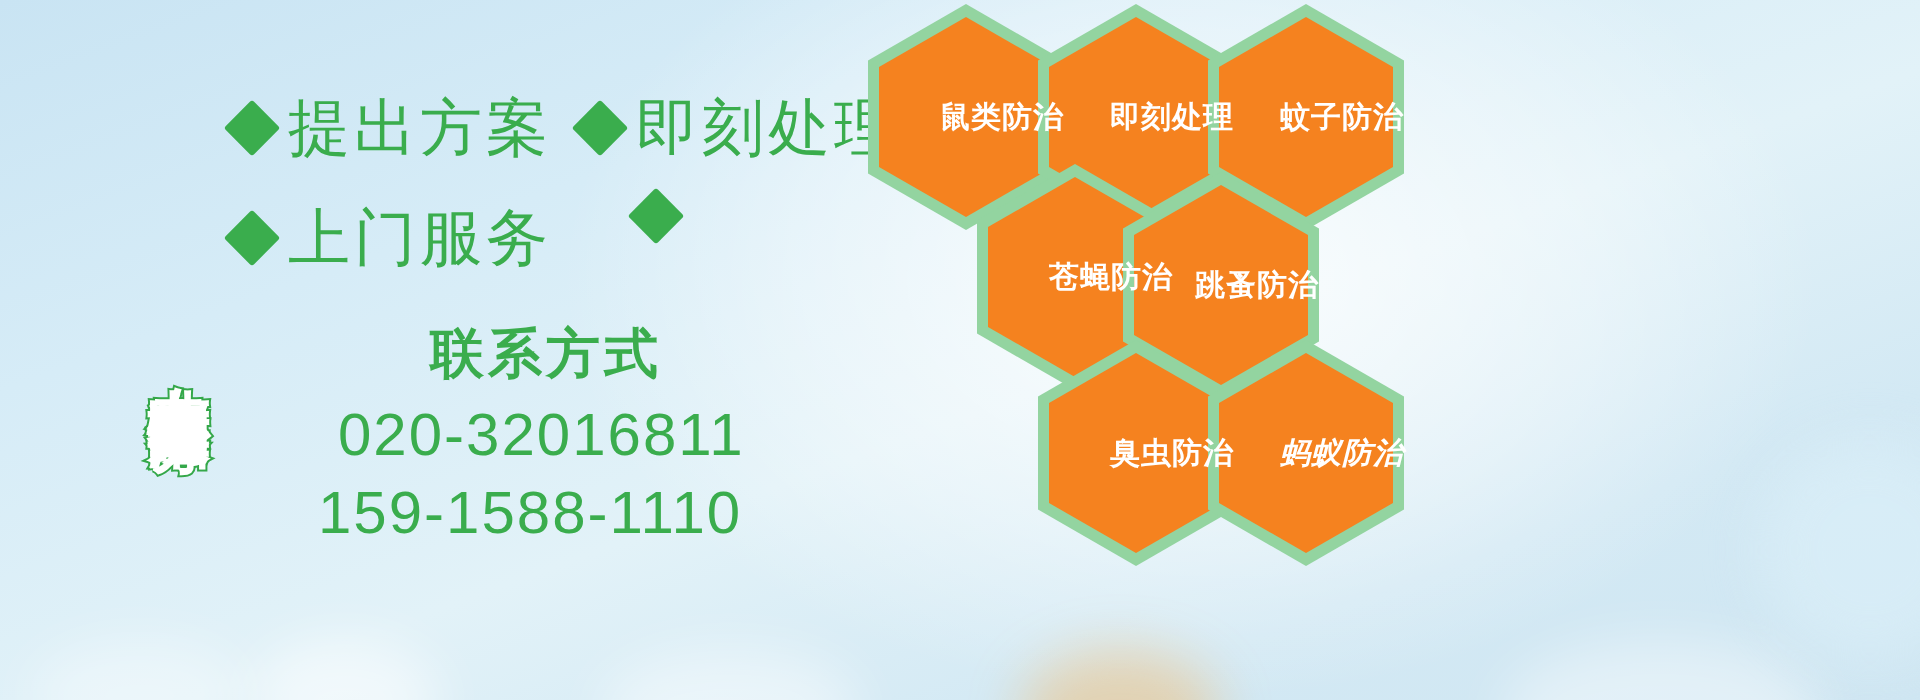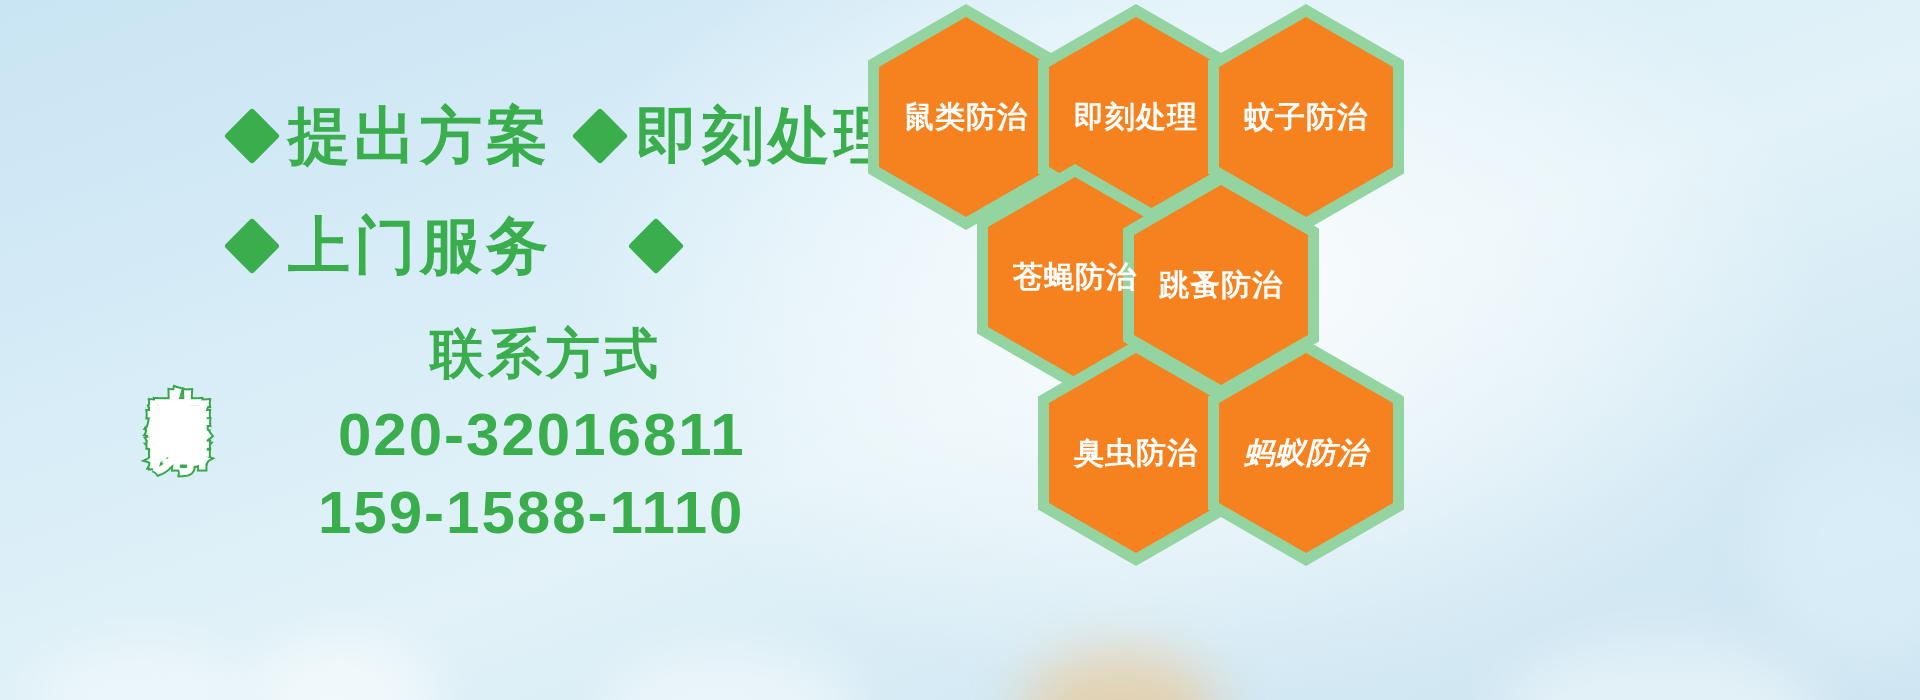--- a/index.html
+++ b/index.html
@@ -32,51 +32,51 @@
     font-weight:bold;
     color:#ffffff;
     -webkit-text-stroke:4px #35a84a;
     paint-order:stroke fill;
     text-shadow:0 0 1px #35a84a;
     white-space:nowrap;
   }
 
   
   .slogan-row{
-    position:absolute;display:flex;align-items:center;
-    color:#3aad4d;font-weight:bold;white-space:nowrap;margin-top:8px;
+    position:absolute;display:flex;align-items:flex-start;
+    color:#3aad4d;font-weight:normal;white-space:nowrap;
   }
   #slogan-row-1{left:232px;top:86px;font-size:62px;}
   #slogan-row-2{left:232px;top:196px;font-size:62px;gap:28px;}
   .slogan-item{display:flex;align-items:center;}
   .diamond{
     display:inline-block;width:40px;height:40px;margin-right:16px;
     background:#3aad4d;transform:rotate(45deg);border-radius:3px;
     flex:0 0 auto;
   }
   .slogan-text{letter-spacing:4px;}
   .slogan-gap{display:inline-block;width:28px;}
 
   
   #contact-label{
     position:absolute;left:430px;top:318px;
     font-size:54px;font-weight:bold;color:#3aad4d;letter-spacing:4px;white-space:nowrap;
   }
   .phone{
-    position:absolute;color:#3aad4d;font-weight:bold;
+    position:absolute;color:#3aad4d;font-weight:normal;
     font-size:60px;letter-spacing:2px;white-space:nowrap;
   }
   #phone-1{left:338px;top:400px;}
   #phone-2{left:318px;top:478px;}
 
   
   #honeycomb{position:absolute;left:858px;top:0px;width:600px;height:560px;}
   .hex{
     position:absolute;width:196px;height:226px;
-    display:flex;align-items:center;justify-content:center;
+    display:flex;align-items:center;justify-content:flex-end;
   }
   .hex .outer{
     position:absolute;inset:0;
     background:#93d4a0;
     -webkit-clip-path:polygon(50% 0%,100% 25%,100% 75%,50% 100%,0% 75%,0% 25%);
     clip-path:polygon(50% 0%,100% 25%,100% 75%,50% 100%,0% 75%,0% 25%);
   }
   .hex .inner{
     position:absolute;left:11px;top:13px;right:11px;bottom:13px;
     background:#f5821f;

